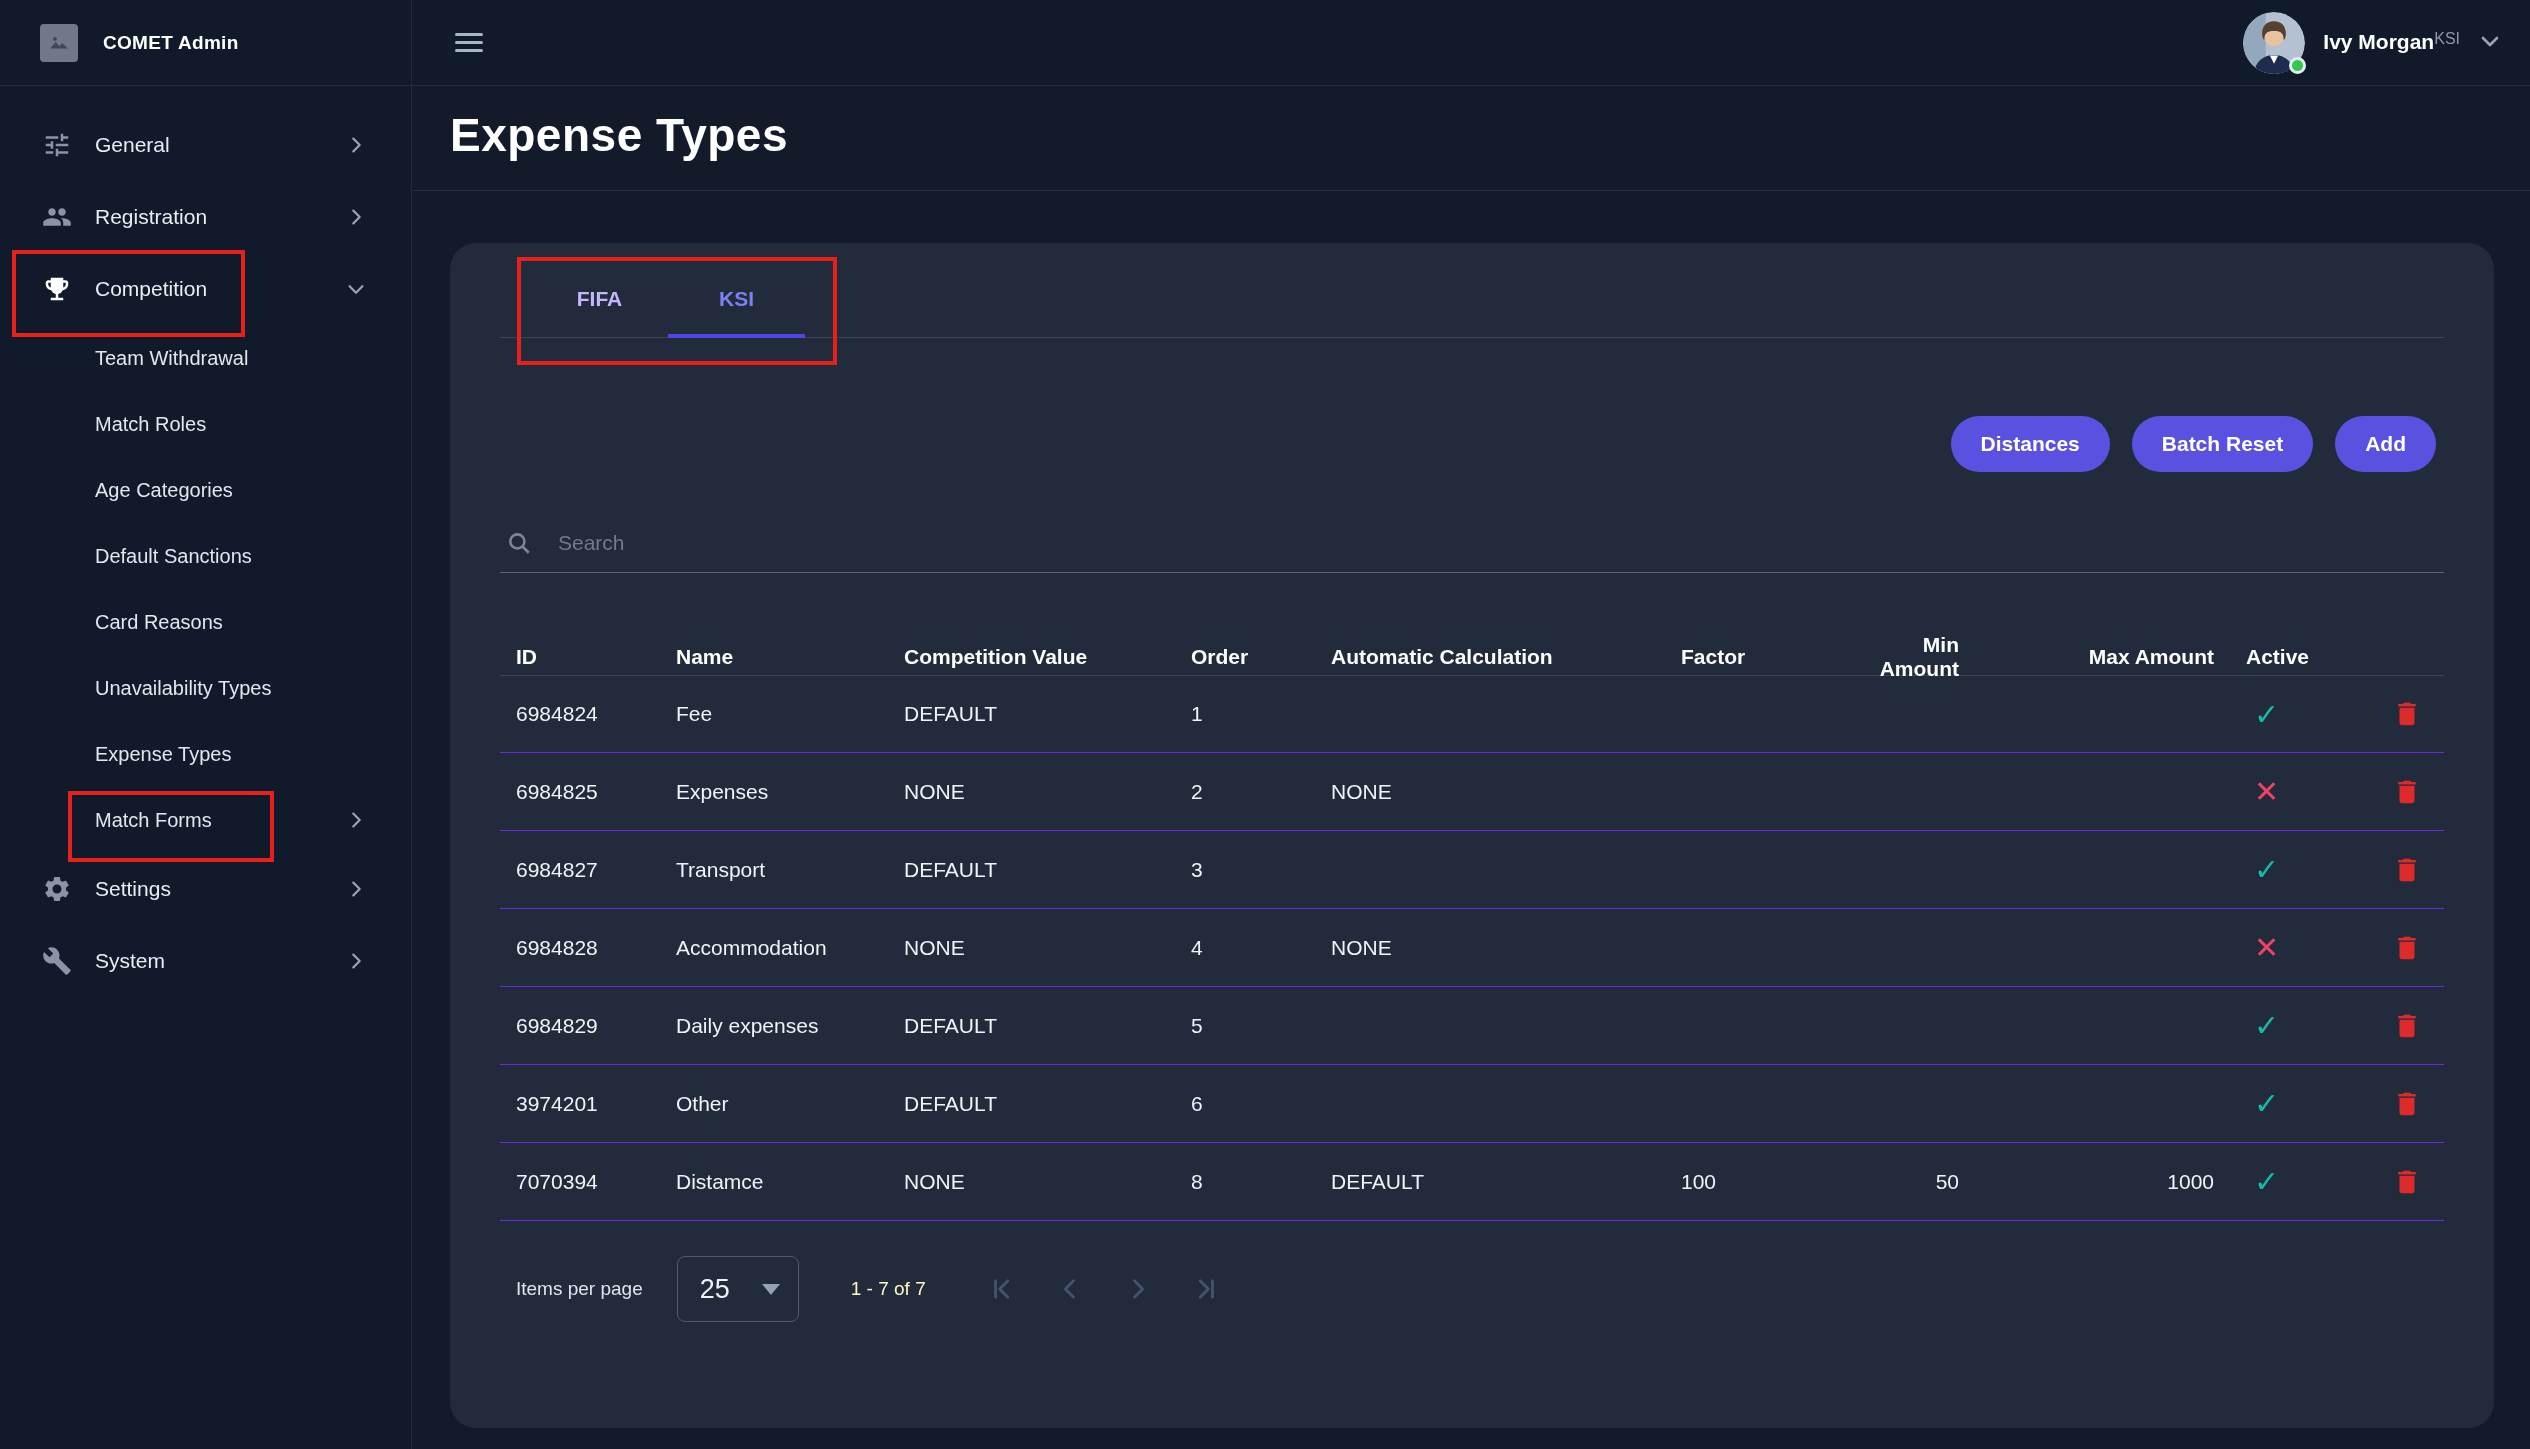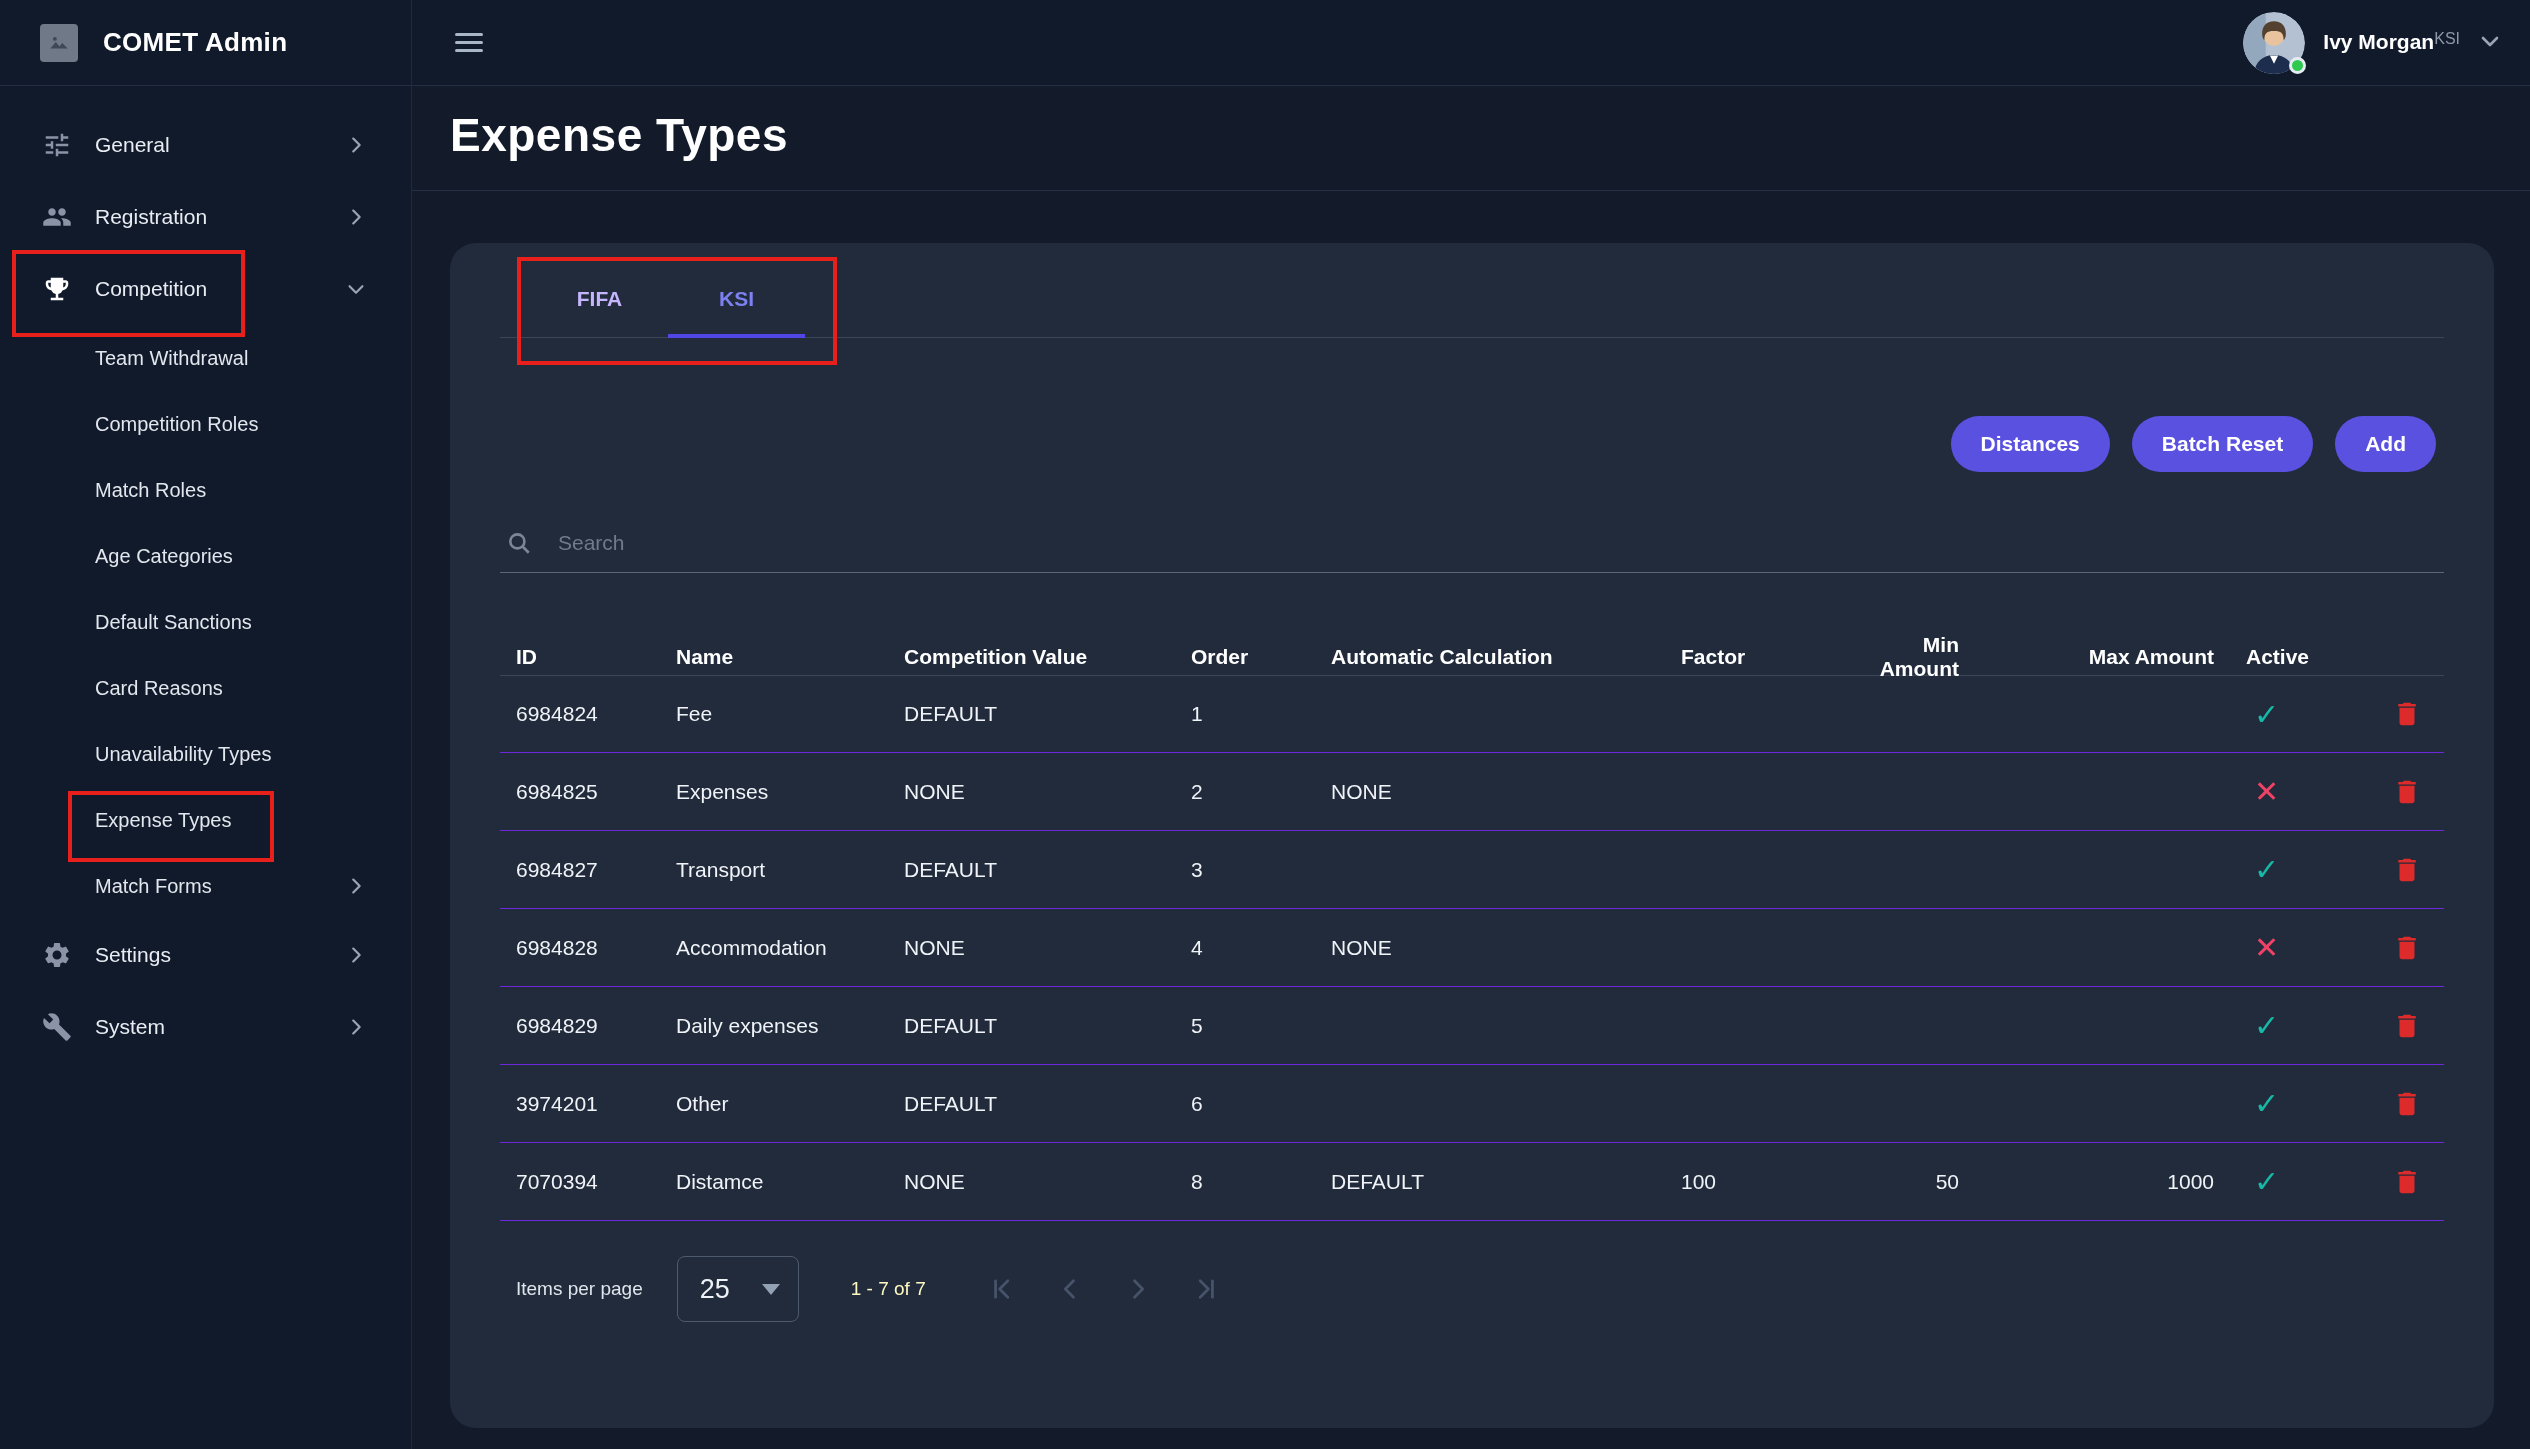--- a/index.html
+++ b/index.html
@@ -7,21 +7,21 @@
               font-family:"Liberation Sans", sans-serif; color:#eef1f5; }
   .app { position:relative; width:2530px; height:1449px; background:#131b2b; }
 
   
   .sidebar { position:absolute; left:0; top:0; width:412px; height:1449px;
              background:#111a2b; border-right:1px solid #1f2940; z-index:2; }
   .brand { height:86px; display:flex; align-items:center; padding-left:40px;
            border-bottom:1px solid #232e44; }
   .brand-icon { width:38px; height:38px; border-radius:4px; background:#6f7987;
                 display:flex; align-items:center; justify-content:center; margin-right:25px; }
-  .brand-title { font-size:26px; font-weight:bold; color:#ffffff; letter-spacing:.3px; }
+  .brand-title { font-size:19px; font-weight:bold; color:#ffffff; letter-spacing:.3px; }
   nav { padding-top:23px; }
   .nav-item { height:72px; display:flex; align-items:center; padding:0 44px 0 40px; cursor:pointer; }
   .nav-icon { width:34px; height:34px; margin-right:21px; display:flex; align-items:center;
               justify-content:center; color:#8a94a6; flex:0 0 34px; }
   .nav-icon svg { width:30px; height:30px; fill:#8a94a6; }
   .nav-item.active .nav-icon svg { fill:#ffffff; }
   .nav-label { font-size:21px; color:#e9edf3; }
   .chev { margin-left:auto; display:flex; align-items:center; color:#8a94a6; }
   .chev svg { width:22px; height:22px; stroke:#9aa4b4; stroke-width:2.4; fill:none;
               stroke-linecap:round; stroke-linejoin:round; }
@@ -179,28 +179,20 @@
 
           <div class="sub-item">
             <span class="sub-label">Team Withdrawal</span>
             <span class="chev" style="visibility: hidden;">
               <svg viewBox="0 0 24 24">
                 <polyline points="9 5 16 12 9 19"></polyline>
               </svg>
             </span>
           </div>
 
-          <div class="sub-item">
-            <span class="sub-label">Competition Roles</span>
-            <span class="chev" style="visibility: hidden;">
-              <svg viewBox="0 0 24 24">
-                <polyline points="9 5 16 12 9 19"></polyline>
-              </svg>
-            </span>
-          </div>
 
           <div class="sub-item">
             <span class="sub-label">Match Roles</span>
             <span class="chev" style="visibility: hidden;">
               <svg viewBox="0 0 24 24">
                 <polyline points="9 5 16 12 9 19"></polyline>
               </svg>
             </span>
           </div>
 

